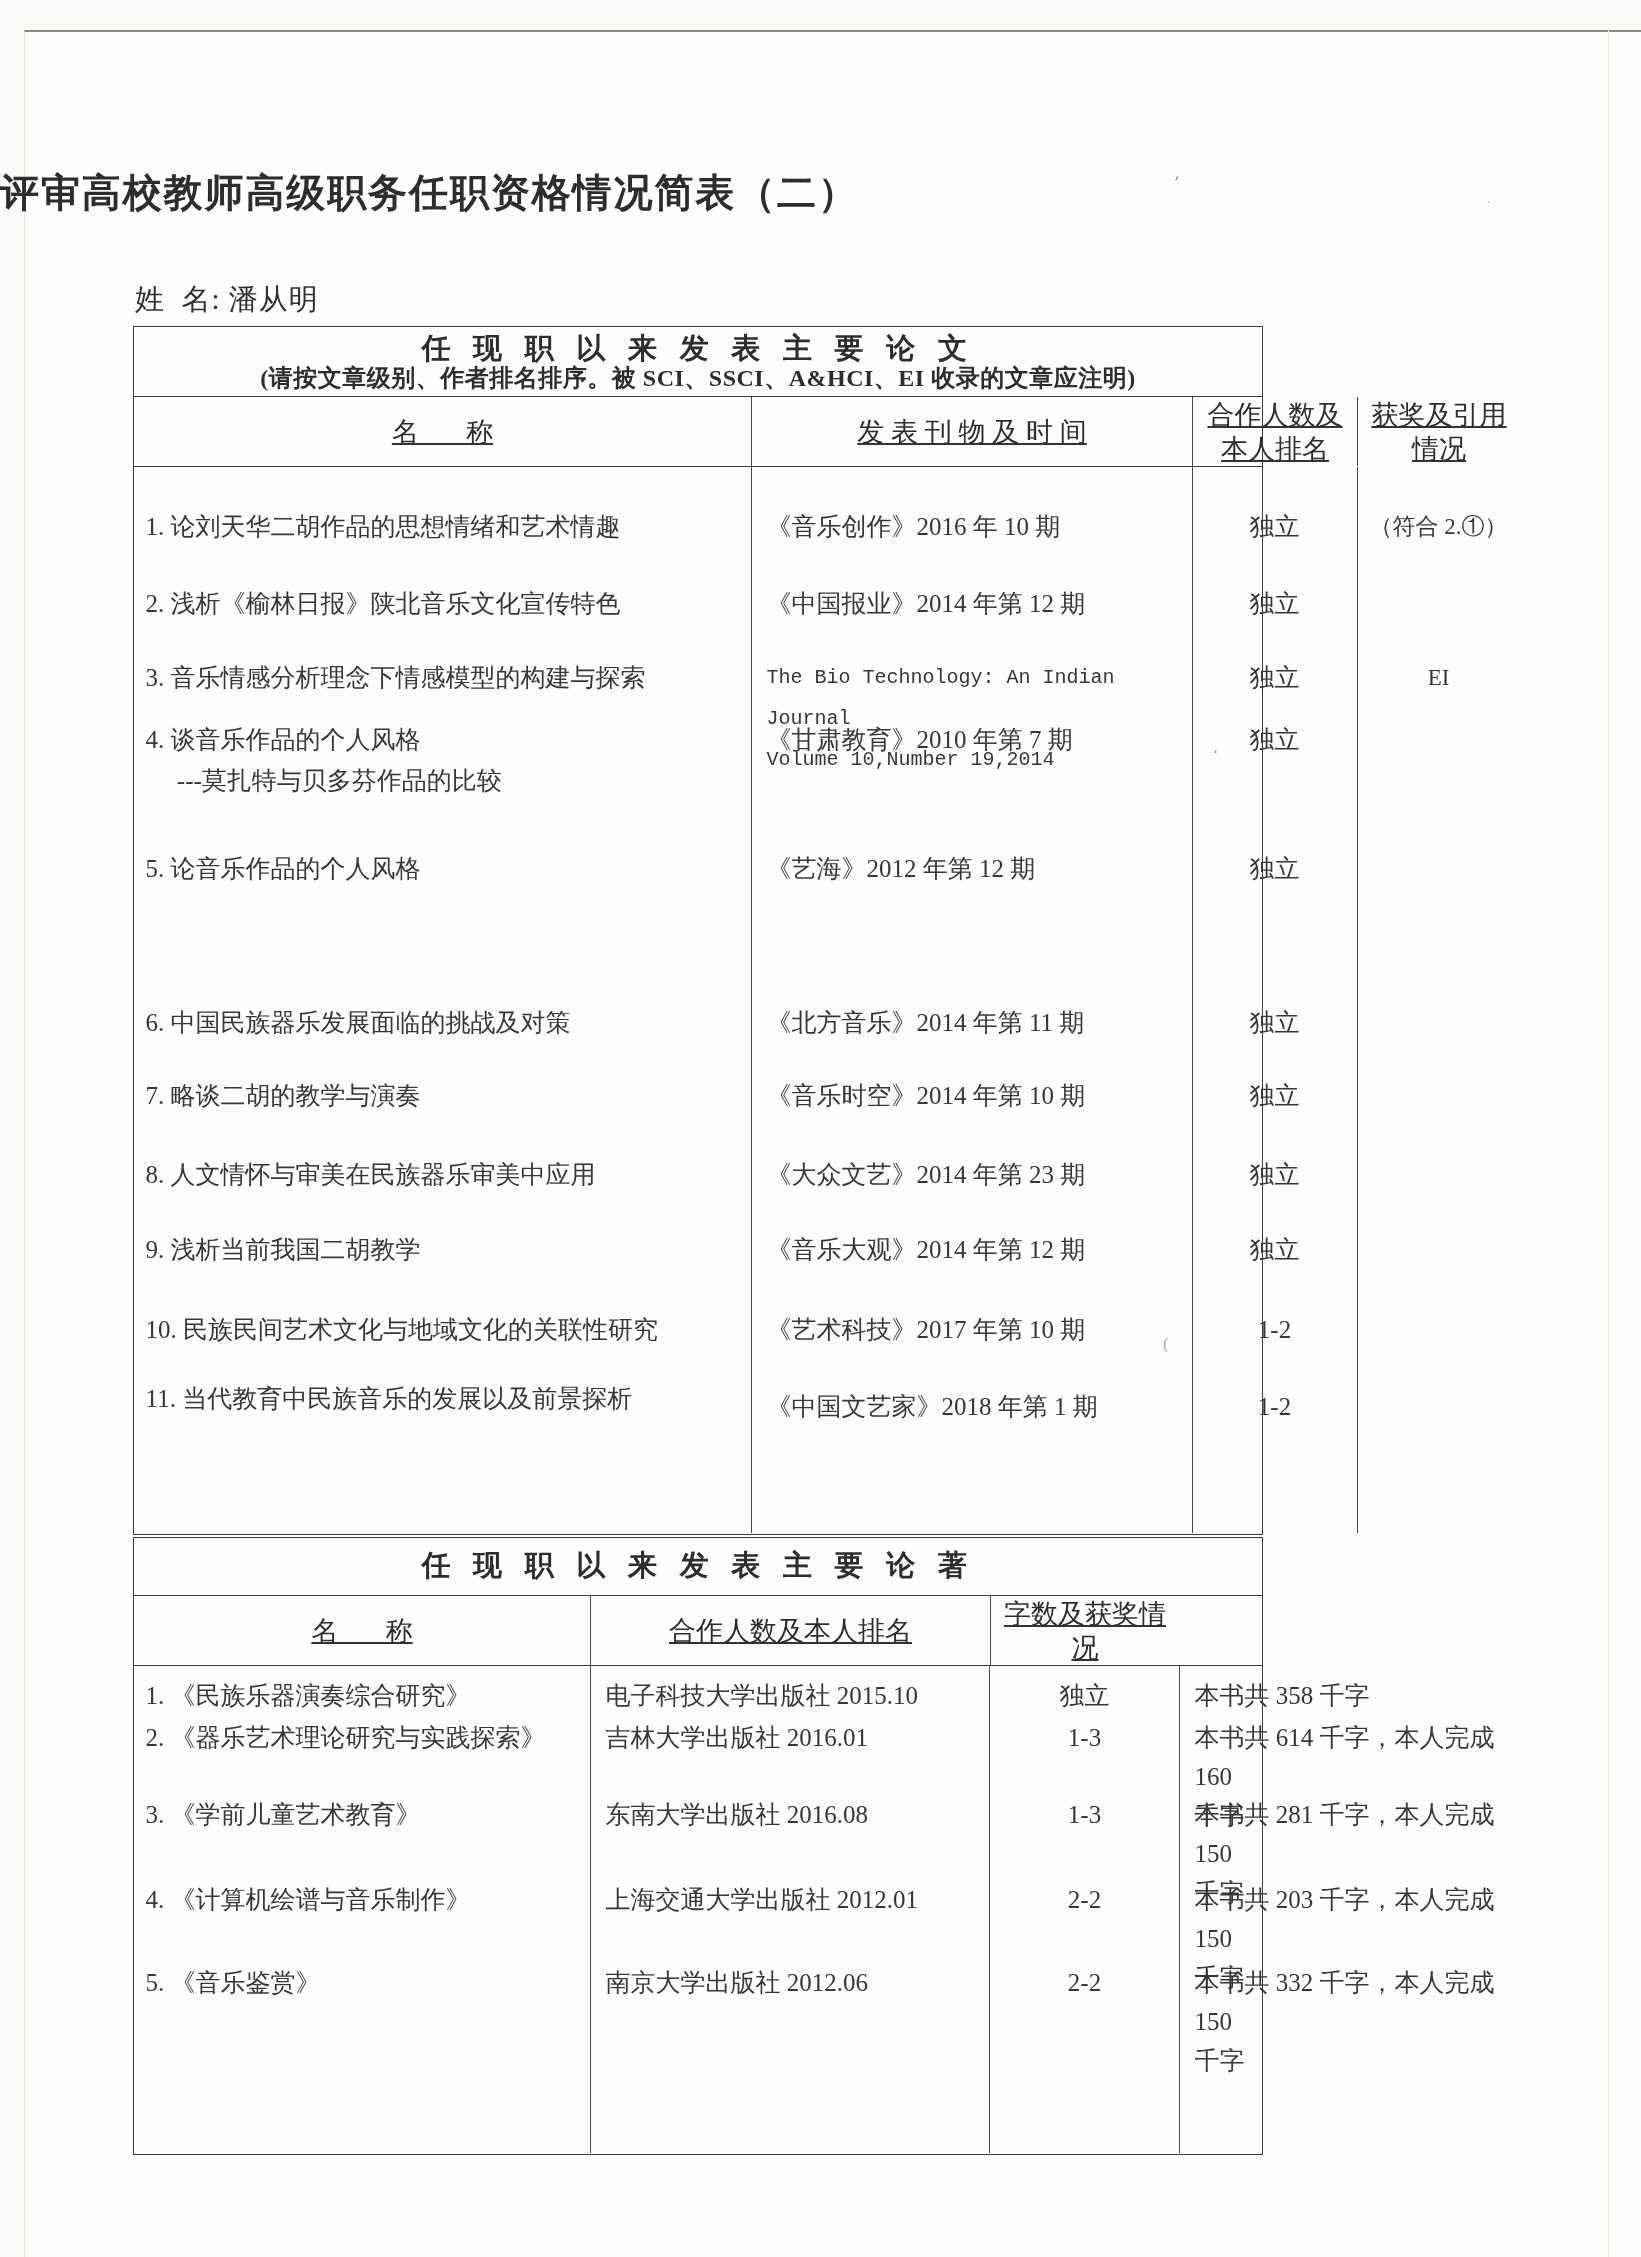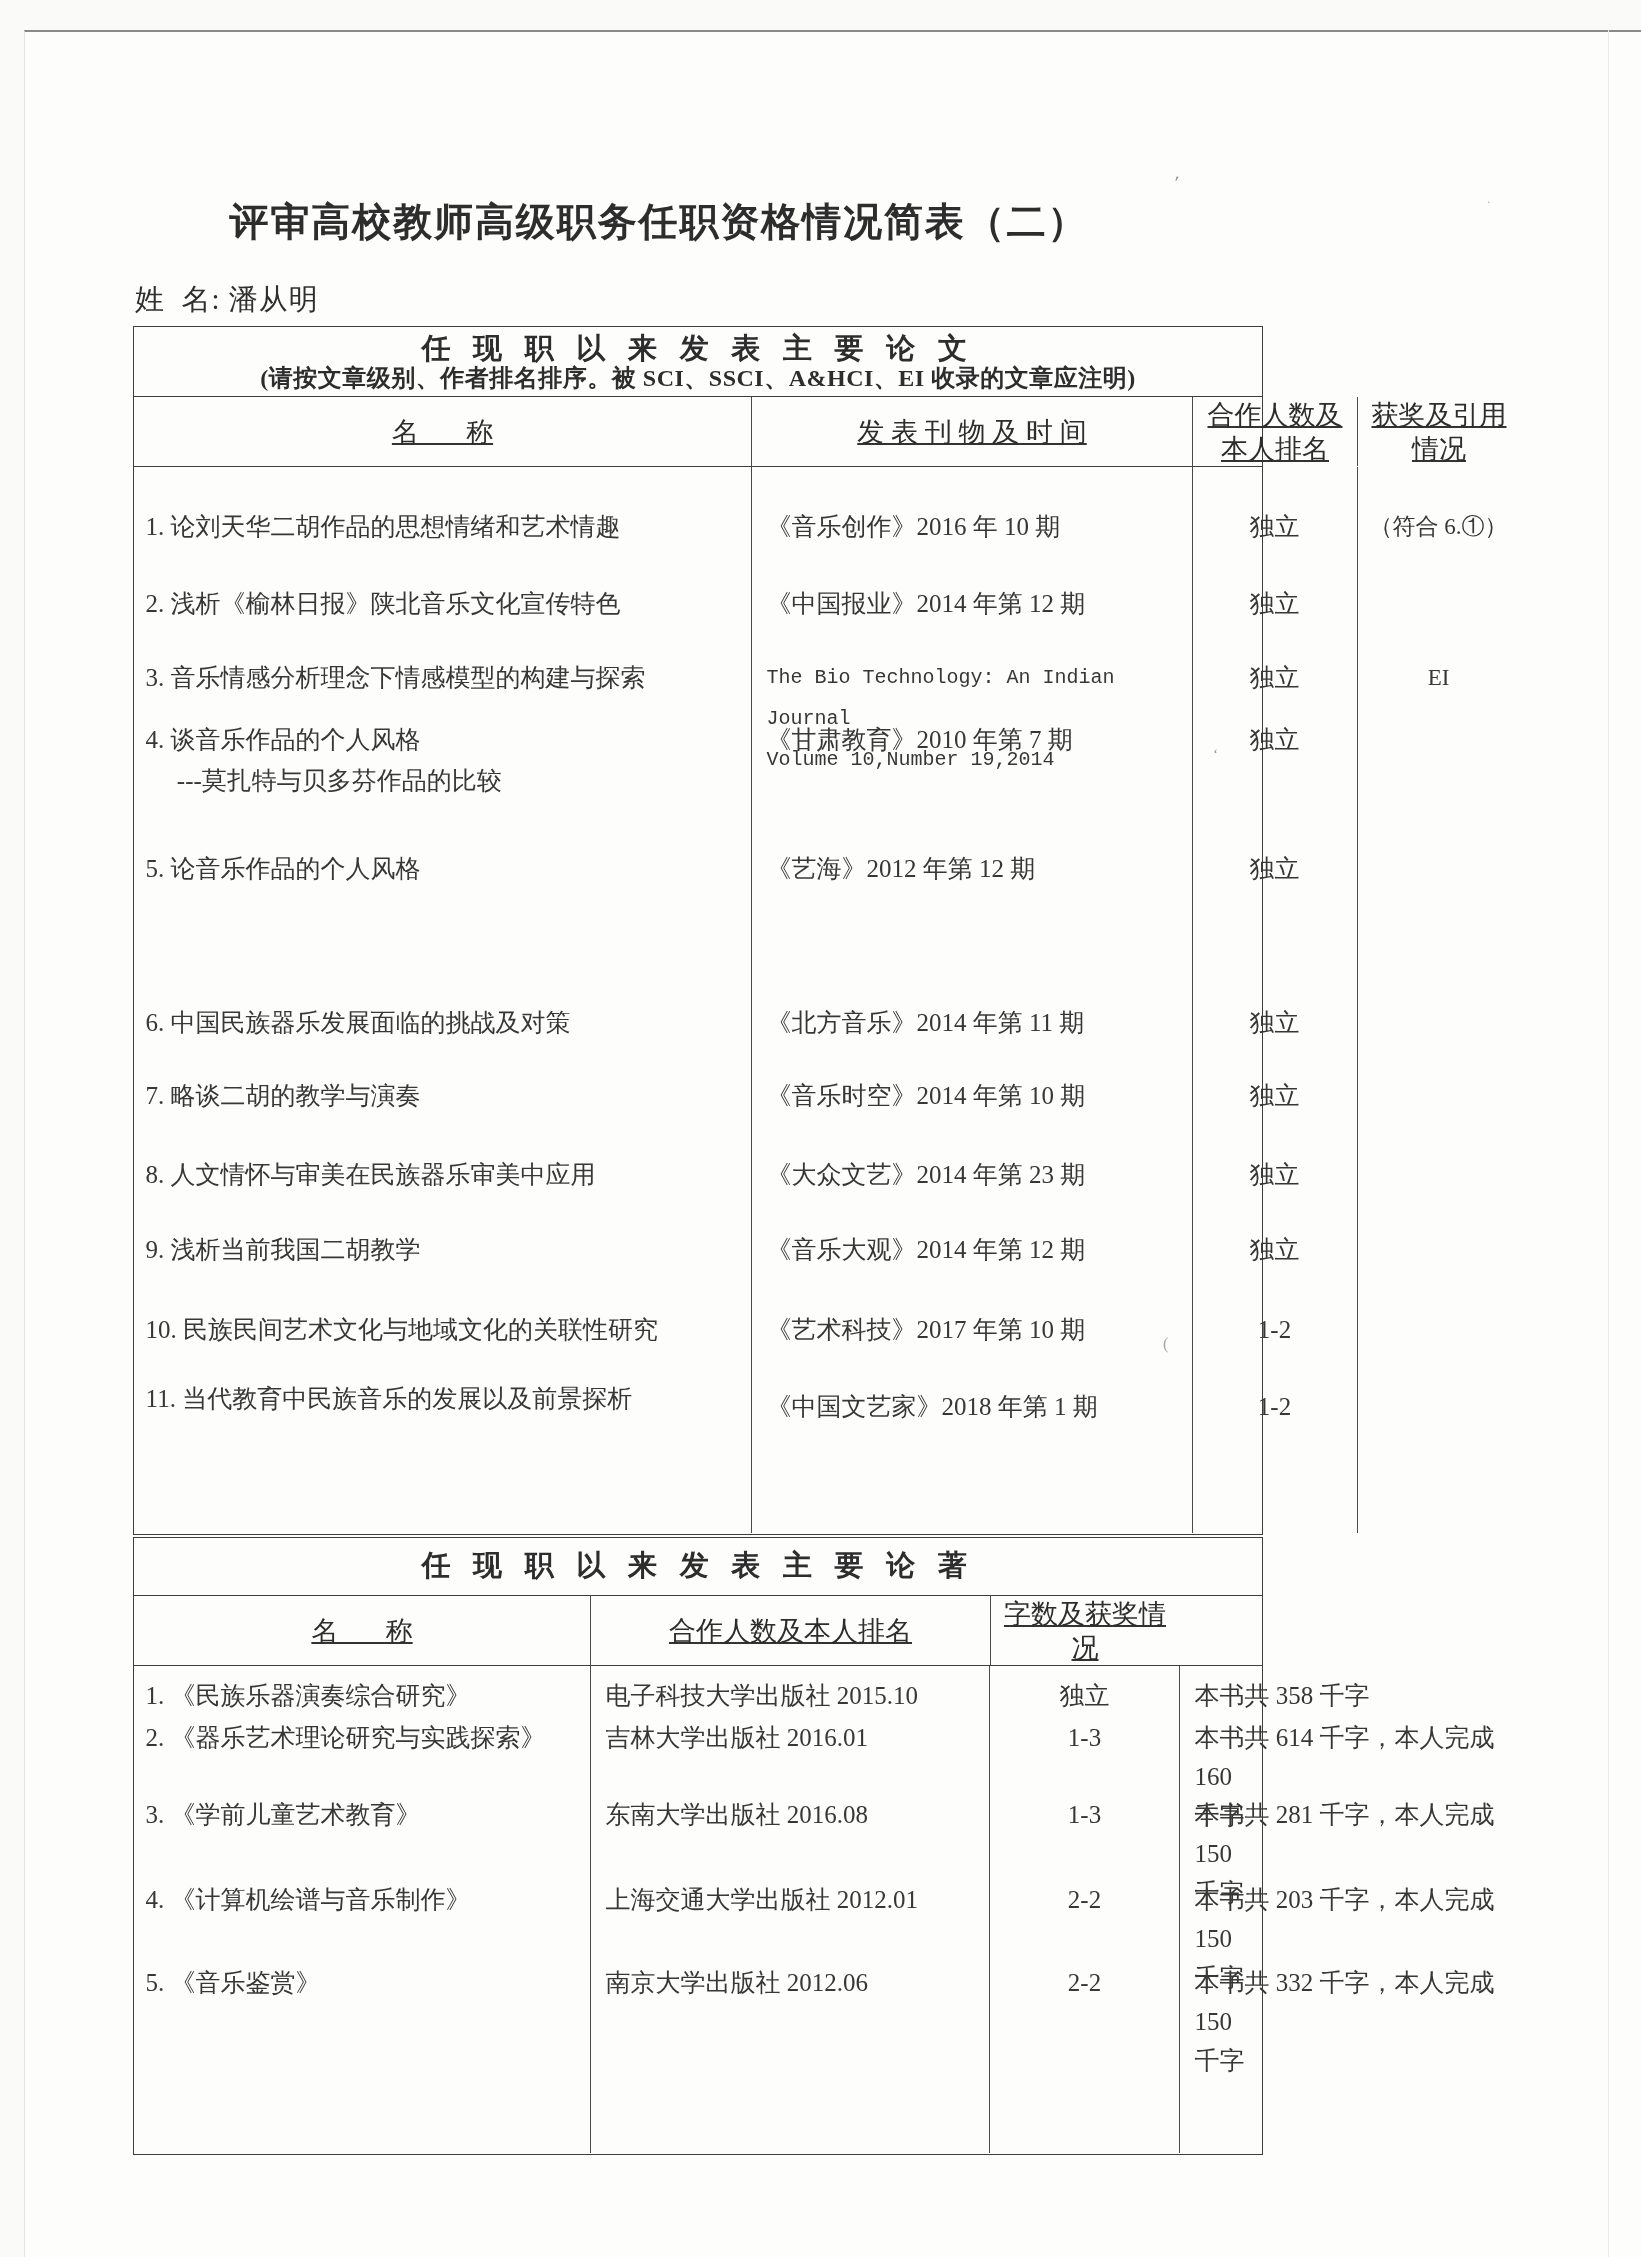--- a/index.html
+++ b/index.html
@@ -11,21 +11,21 @@
     overflow:hidden;
   }
   .paper{
     position:absolute;left:24px;top:30px;width:1617px;height:2227px;
     background:#fdfdfc;
     border-top:2.9px solid #8a8a86;
     border-left:1.9px solid #e4e4e0;
   }
   .page-title{
     position:absolute;left:0;top:166px;width:1318px;
-    text-align:center;font-size:39px;font-weight:700;letter-spacing:1.9px;color:#2d2d2d;margin-top:29px;
+    text-align:left;font-size:39px;font-weight:700;letter-spacing:1.9px;color:#2d2d2d;
   }
   .name-line{
     position:absolute;left:135px;top:280px;
     font-size:29px;color:#2f2f2f;white-space:pre;letter-spacing:1px;
   }
   .tbl{position:absolute;left:133px;width:1130px;border:1.9px solid #3e3e3e;background:transparent;box-sizing:border-box;}
   .tbl1{top:326px;height:1209px;}
   .tbl2{top:1537px;height:618px;}
   .band{box-sizing:border-box;border-bottom:1.9px solid #3e3e3e;text-align:center;}
   .tbl1 .band{height:70px;padding-top:3.9px;}
@@ -87,21 +87,21 @@
   </div>
   <div class="databody">
     <div class="vline v1"></div>
     <div class="vline v2"></div>
     <div class="vline v3"></div>
 
     <div class="row" style="top:39px">
       <div class="cell c-name">1. 论刘天华二胡作品的思想情绪和艺术情趣</div>
       <div class="cell c-journal">《音乐创作》2016 年 10 期</div>
       <div class="cell c-rank">独立</div>
-      <div class="cell c-award">（符合 6.①）</div>
+      <div class="cell c-award">（符合 2.①）</div>
     </div>
     <div class="row" style="top:116px">
       <div class="cell c-name">2. 浅析《榆林日报》陕北音乐文化宣传特色</div>
       <div class="cell c-journal">《中国报业》2014 年第 12 期</div>
       <div class="cell c-rank">独立</div>
       <div class="cell c-award"></div>
     </div>
     <div class="row" style="top:190px">
       <div class="cell c-name">3. 音乐情感分析理念下情感模型的构建与探索</div>
       <div class="cell c-journal mono">The Bio Technology: An Indian Journal

